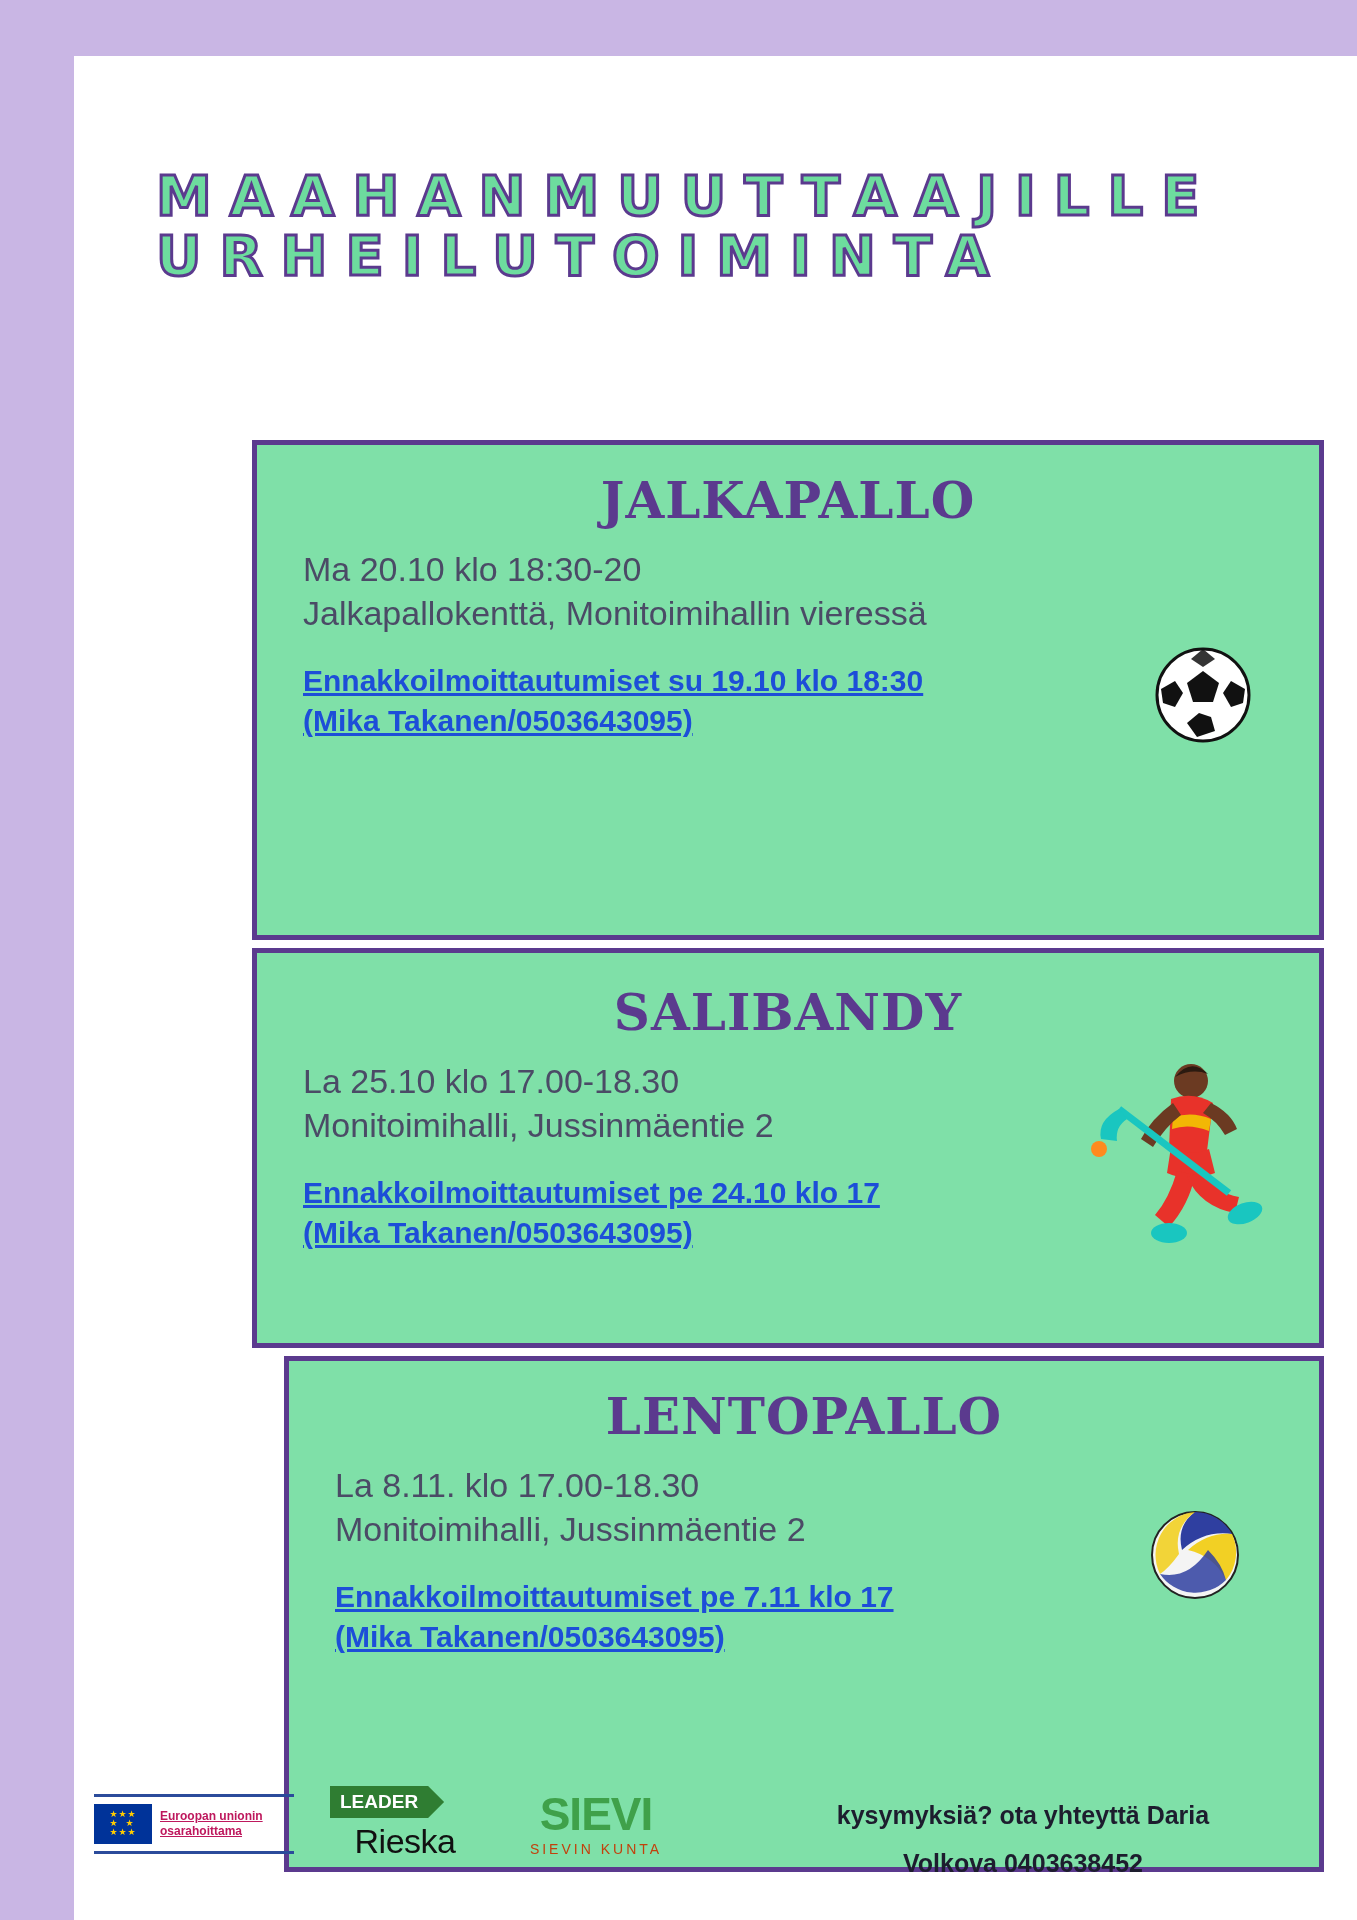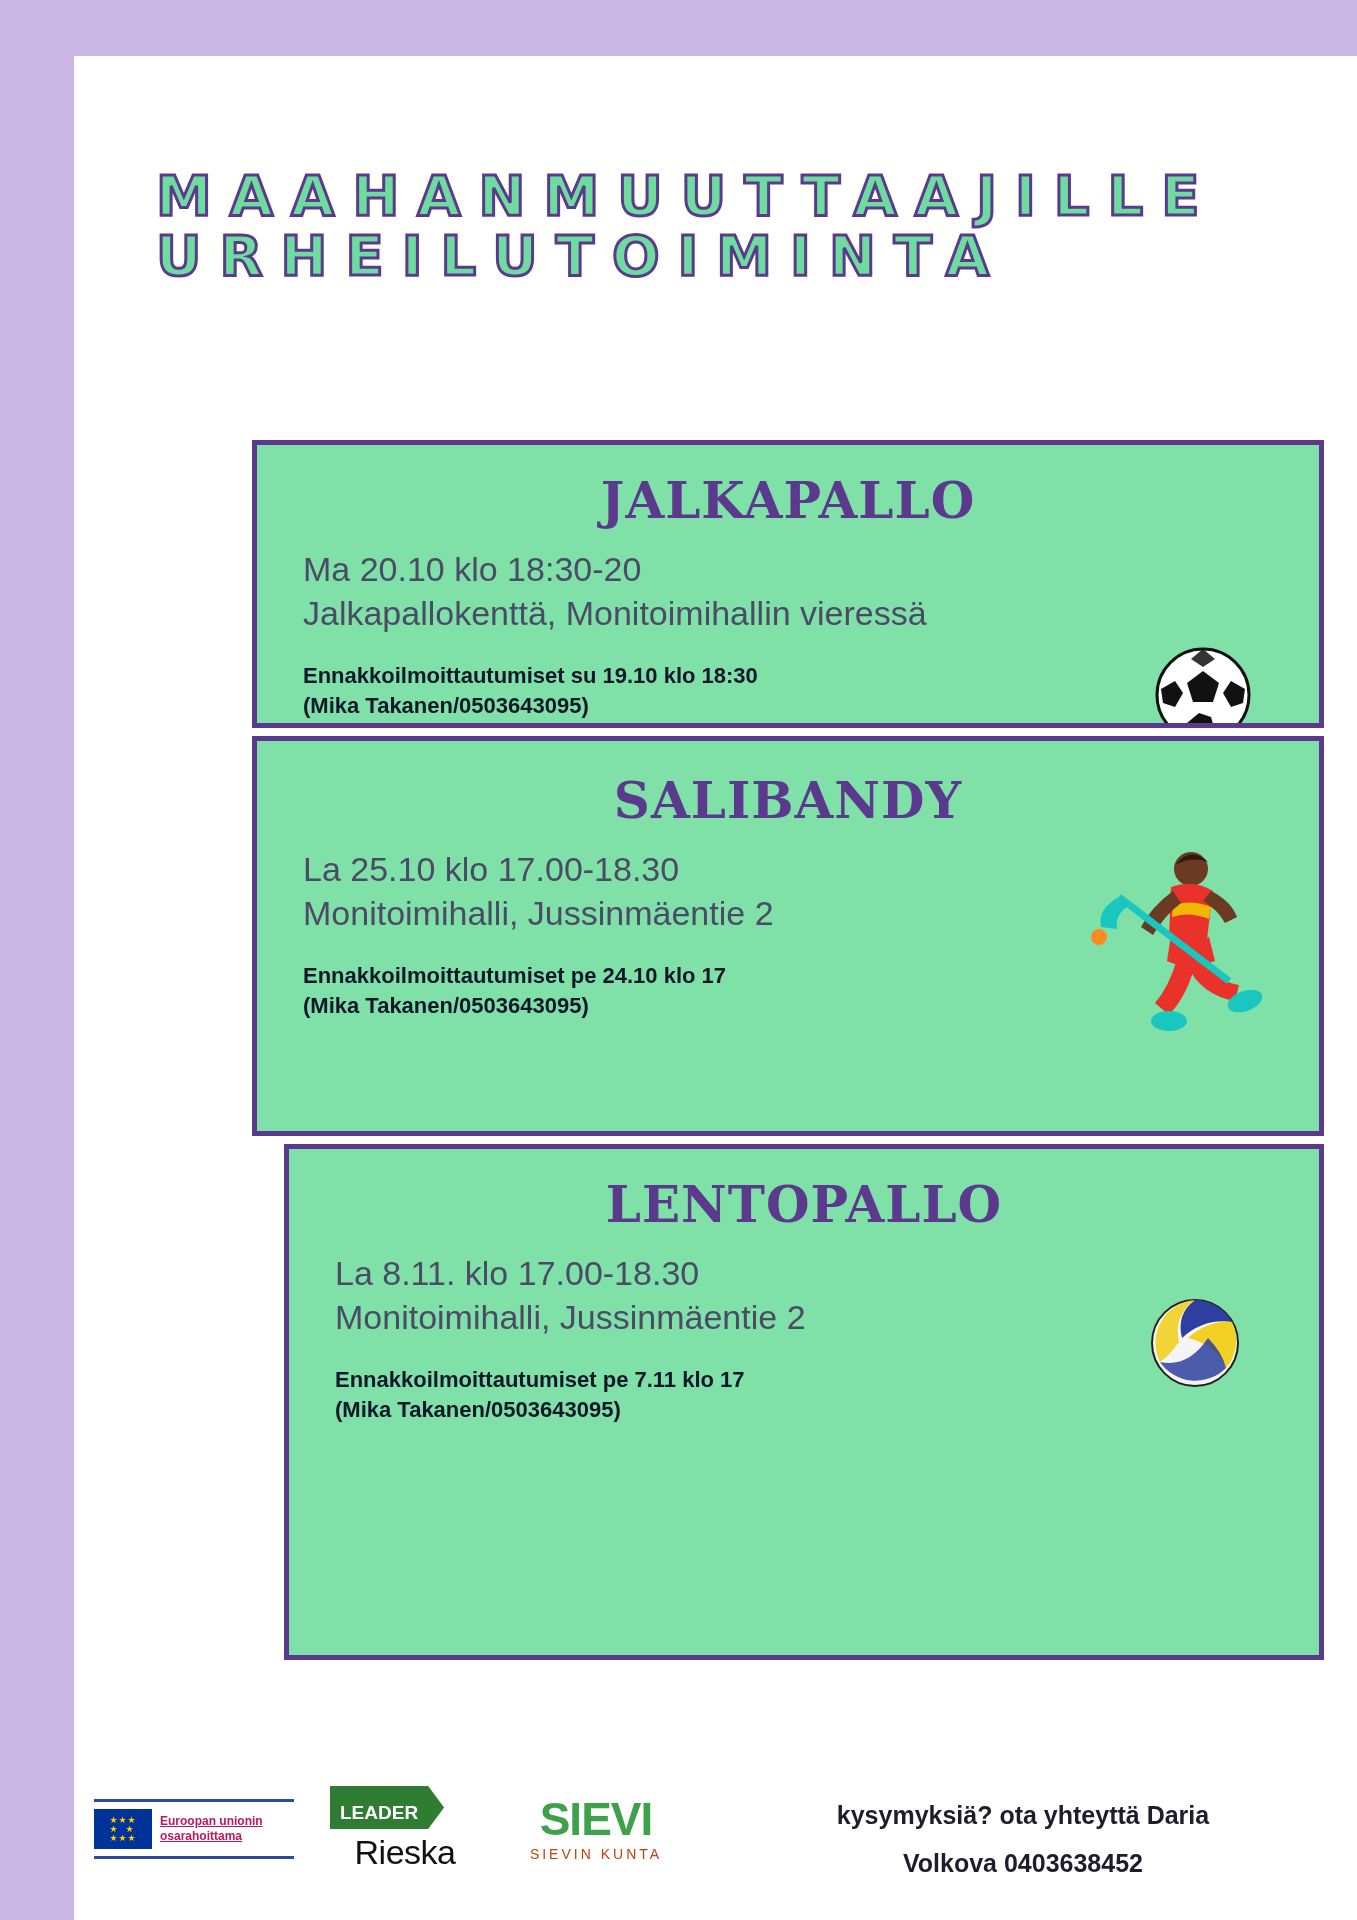--- a/index.html
+++ b/index.html
@@ -65,27 +65,28 @@
     padding: 0 46px;
     color: #4a4a6a;
   }
   .line-big {
     font-size: 34px;
     color: #4b4b66;
     line-height: 1.28;
     font-family: "Liberation Sans", sans-serif;
   }
   .line-bold {
-    font-size: 22px;
-    font-weight: bold;
-    color: #0f172a;
+    font-size: 30px;
+    font-weight: bold;
+    color: #1d4ed8;
     line-height: 1.34;
+    text-decoration: underline;
   }
   .gap { height: 26px; }
-  .card1 { height: 288px; }
+  .card1 { height: 500px; }
   .card2 { height: 400px; }
   .card3 { height: 516px; margin-left: 32px; }
   .card1 .card-lines { padding-left: 46px; }
   .card2 .card-title { margin-top: 30px; }
   .icon-ball {
     position: absolute;
     right: 66px;
     top: 200px;
   }
   .icon-vball {
@@ -124,21 +125,21 @@
     width: 58px; height: 40px; background: #003399; position: relative;
     display: flex; align-items: center; justify-content: center;
   }
   .eu-stars { color: #ffcc00; font-size: 9px; line-height: 9px; letter-spacing: 1px; }
   .eu-text { font-size: 12px; font-weight: bold; color: #be185d; line-height: 1.25; text-decoration: underline; }
   .leader {
     display: flex; flex-direction: column; align-items: center; width: 150px;
   }
   .leader-tag {
     background: #2f7d32; color: #fff; font-weight: bold; font-size: 19px;
-    padding: 16px 14px 5px 10px; position: relative; align-self: flex-start;
+    padding: 5px 14px 5px 10px; position: relative; align-self: flex-start;
     clip-path: polygon(0 0, 86% 0, 100% 50%, 86% 100%, 0 100%);
     padding-right: 26px;
   }
   .rieska { font-size: 34px; font-weight: normal; color: #111; letter-spacing: -0.5px; margin-top: 4px;}
   .sievi { display: flex; flex-direction: column; align-items: center; width: 160px;}
   .sievi-main { font-size: 46px; font-weight: bold; color: #3fa14a; letter-spacing: -1px; line-height: 1;}
   .sievi-sub { font-size: 14px; color: #c2410c; letter-spacing: 3px; margin-top: 4px;}
   .contact {
     position: absolute;
     right: 54px;

